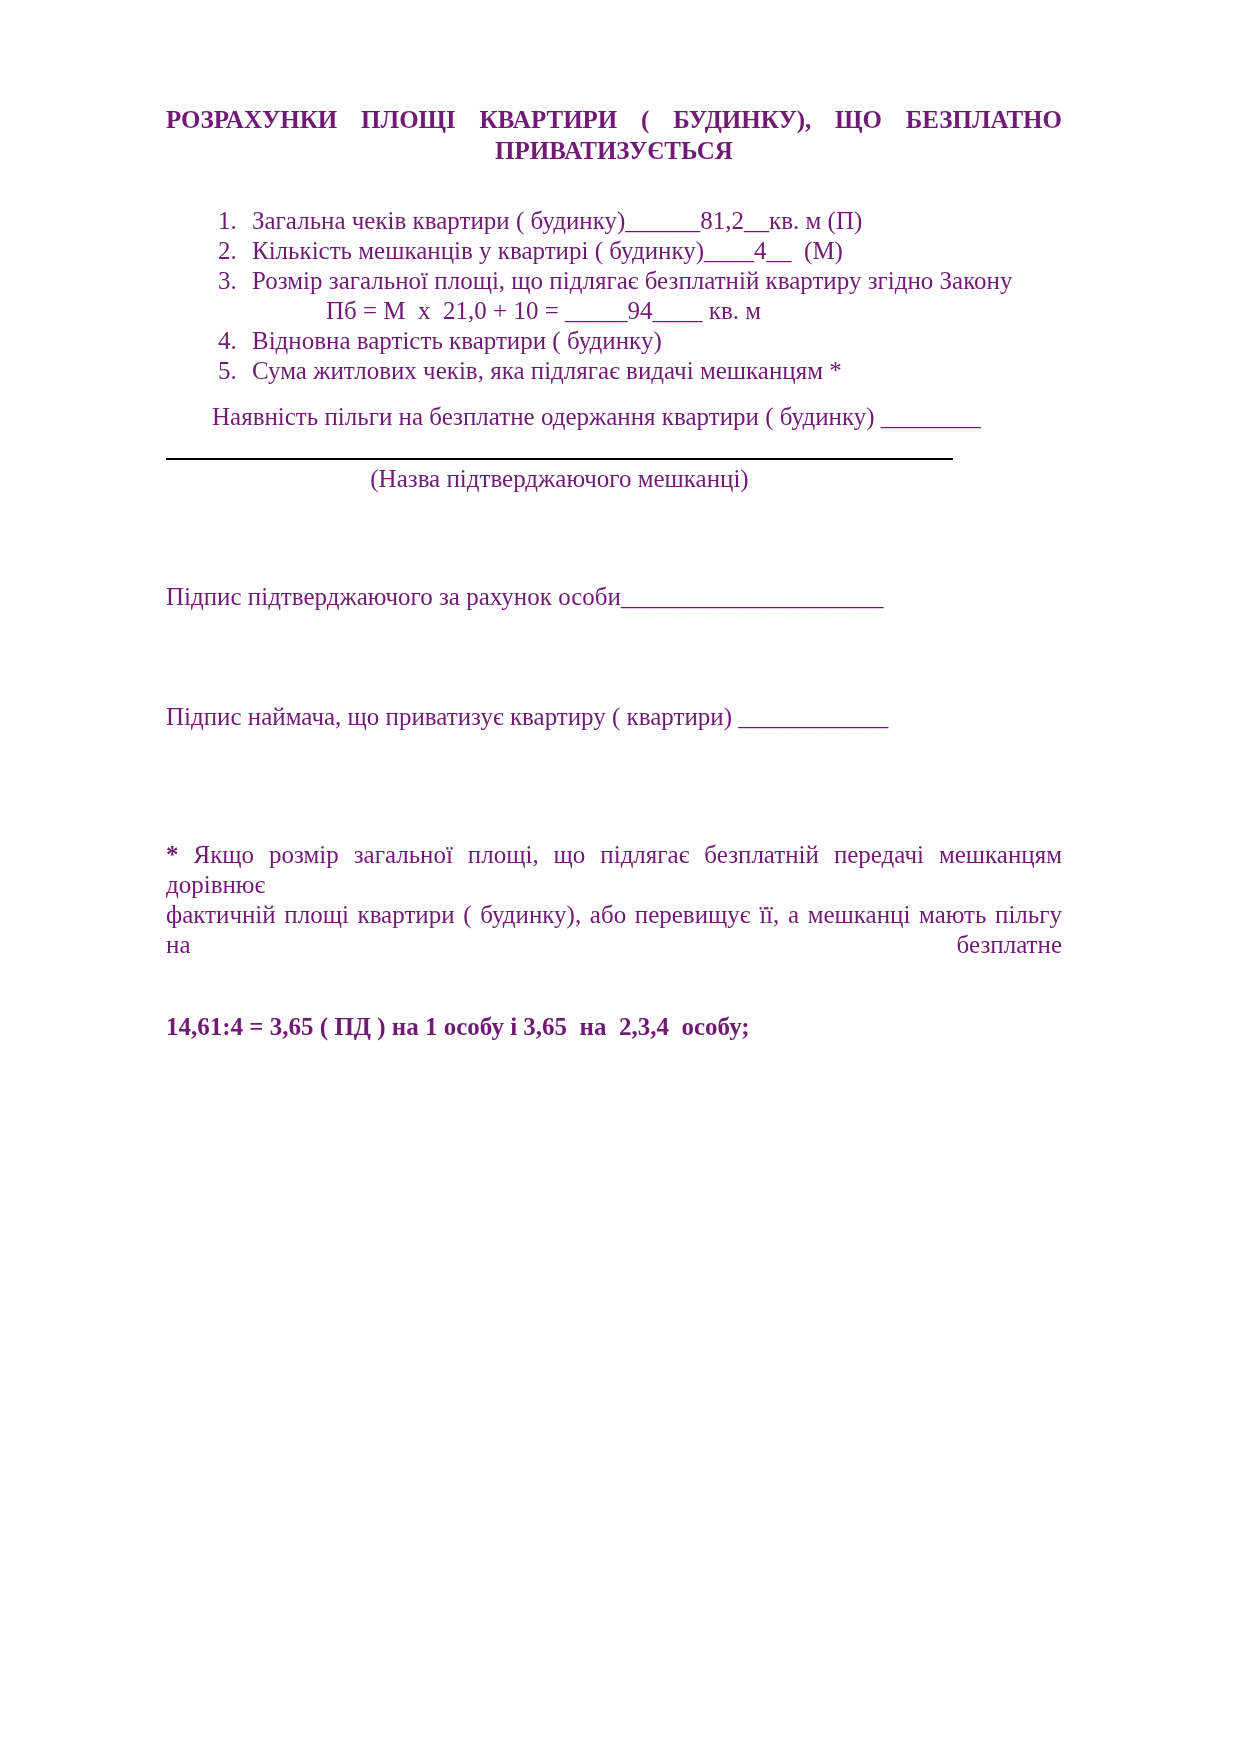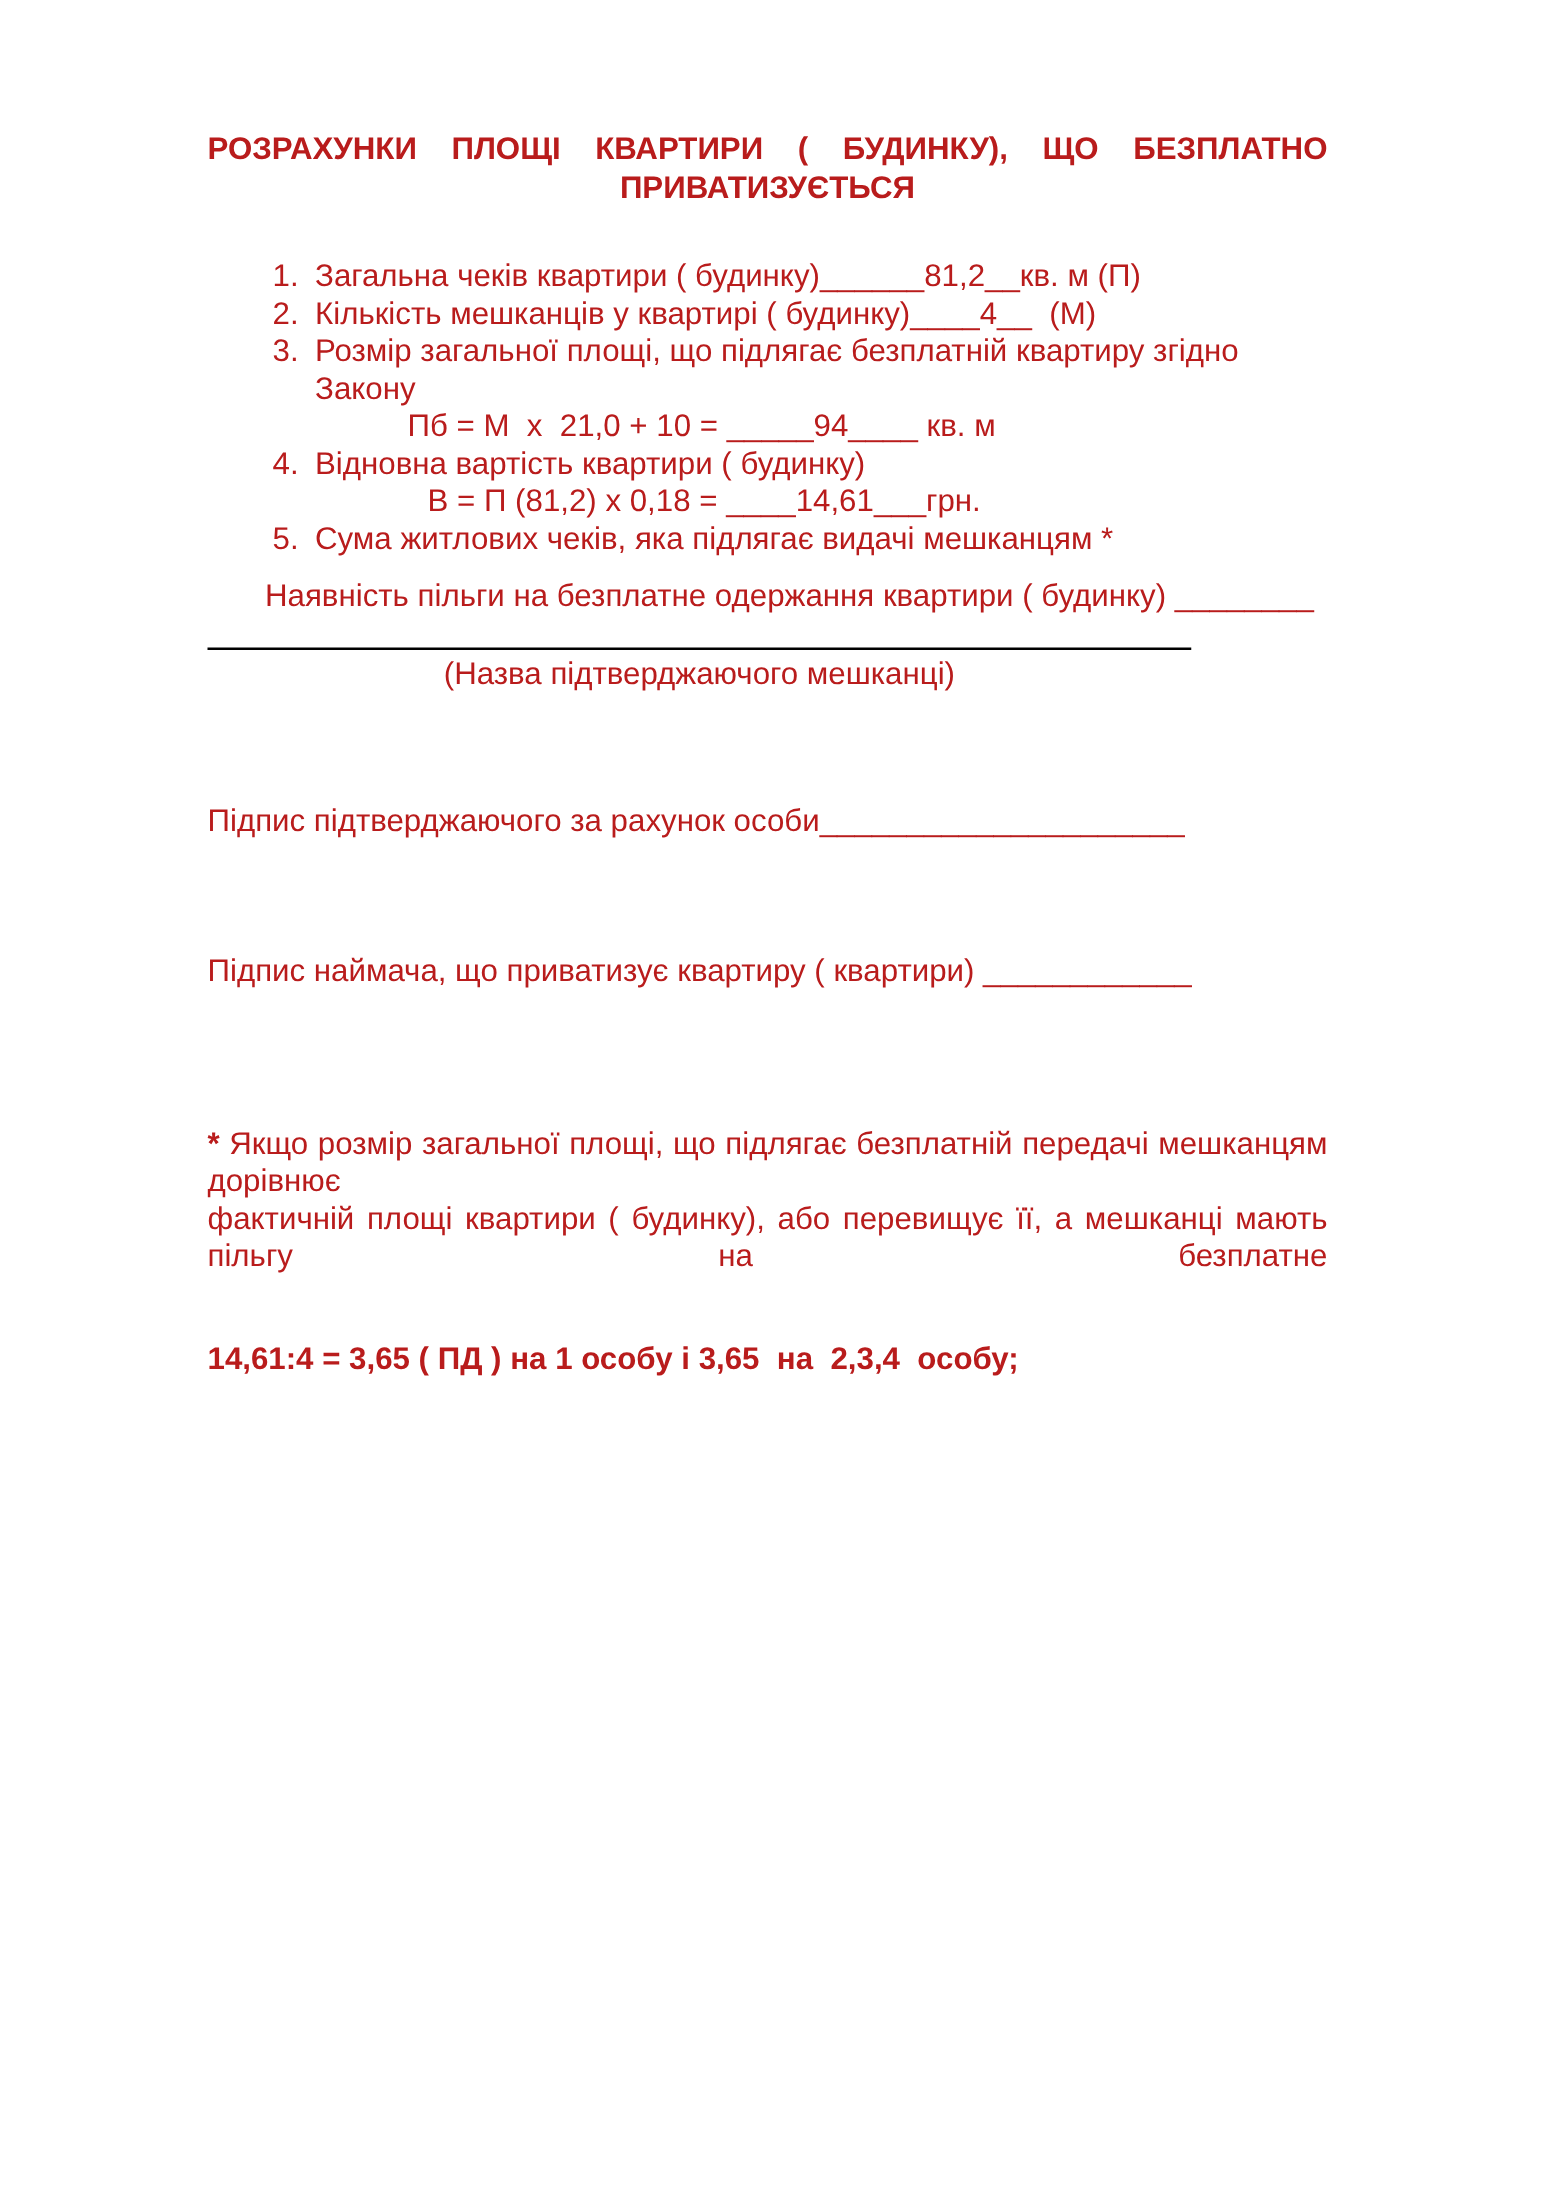--- a/index.html
+++ b/index.html
@@ -5,22 +5,22 @@
   html, body {
     margin: 0;
     padding: 0;
     background: #ffffff;
   }
   .page {
     position: relative;
     width: 1124px;
     height: 1754px;
     background: #ffffff;
-    color: #b91c1c;
-    font-family: Liberation Sans, sans-serif;
+    color: #701a75;
+    font-family: Liberation Serif, serif;
     font-size: 25px;
     overflow: hidden;
   }
   .doc {
     padding: 104px 62px 0 166px; 
   }
   .title {
     font-weight: bold;
     font-size: 25px;
     line-height: 31px;
@@ -109,21 +109,20 @@
       </div>
       <div class="li-row">
         <span class="li-num">3.</span>
         <span class="li-text">Розмір загальної площі, що підлягає безплатній квартиру згідно Закону</span>
       </div>
       <div class="formula-pb">Пб = М  х  21,0 + 10 = _____94____ кв. м</div>
       <div class="li-row">
         <span class="li-num">4.</span>
         <span class="li-text">Відновна вартість квартири ( будинку)</span>
       </div>
-      <div class="formula-v">В = П (81,2) х 0,18 = ____14,61___грн.</div>
       <div class="li-row">
         <span class="li-num">5.</span>
         <span class="li-text">Сума житлових чеків, яка підлягає видачі мешканцям *</span>
       </div>
     </div>
 
     <div class="privilege">Наявність пільги на безплатне одержання квартири ( будинку) ________</div>
 
     <div class="fill-line"></div>
     <div class="doc-caption">(Назва підтверджаючого мешканці)</div>

